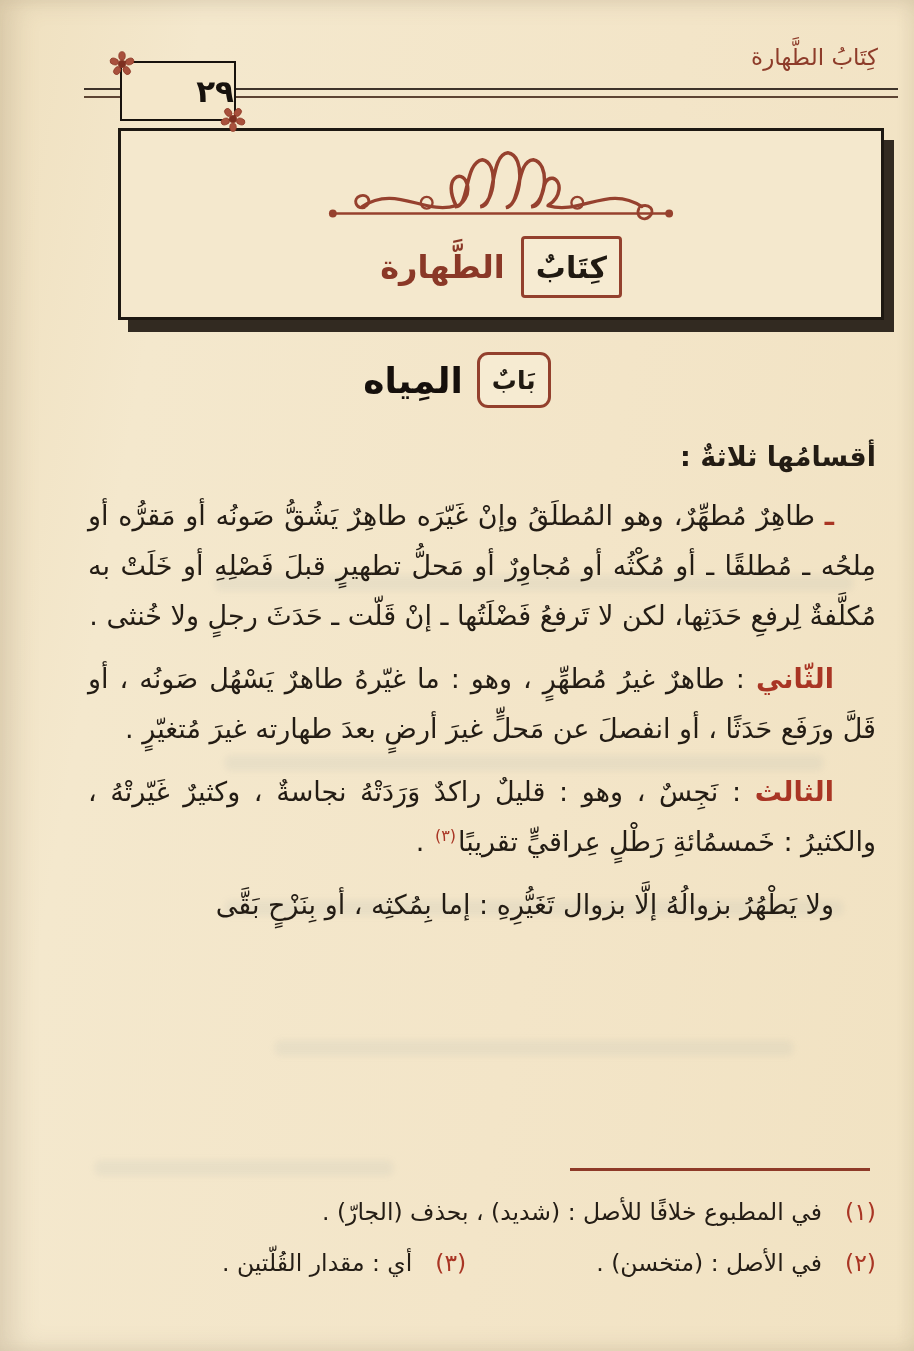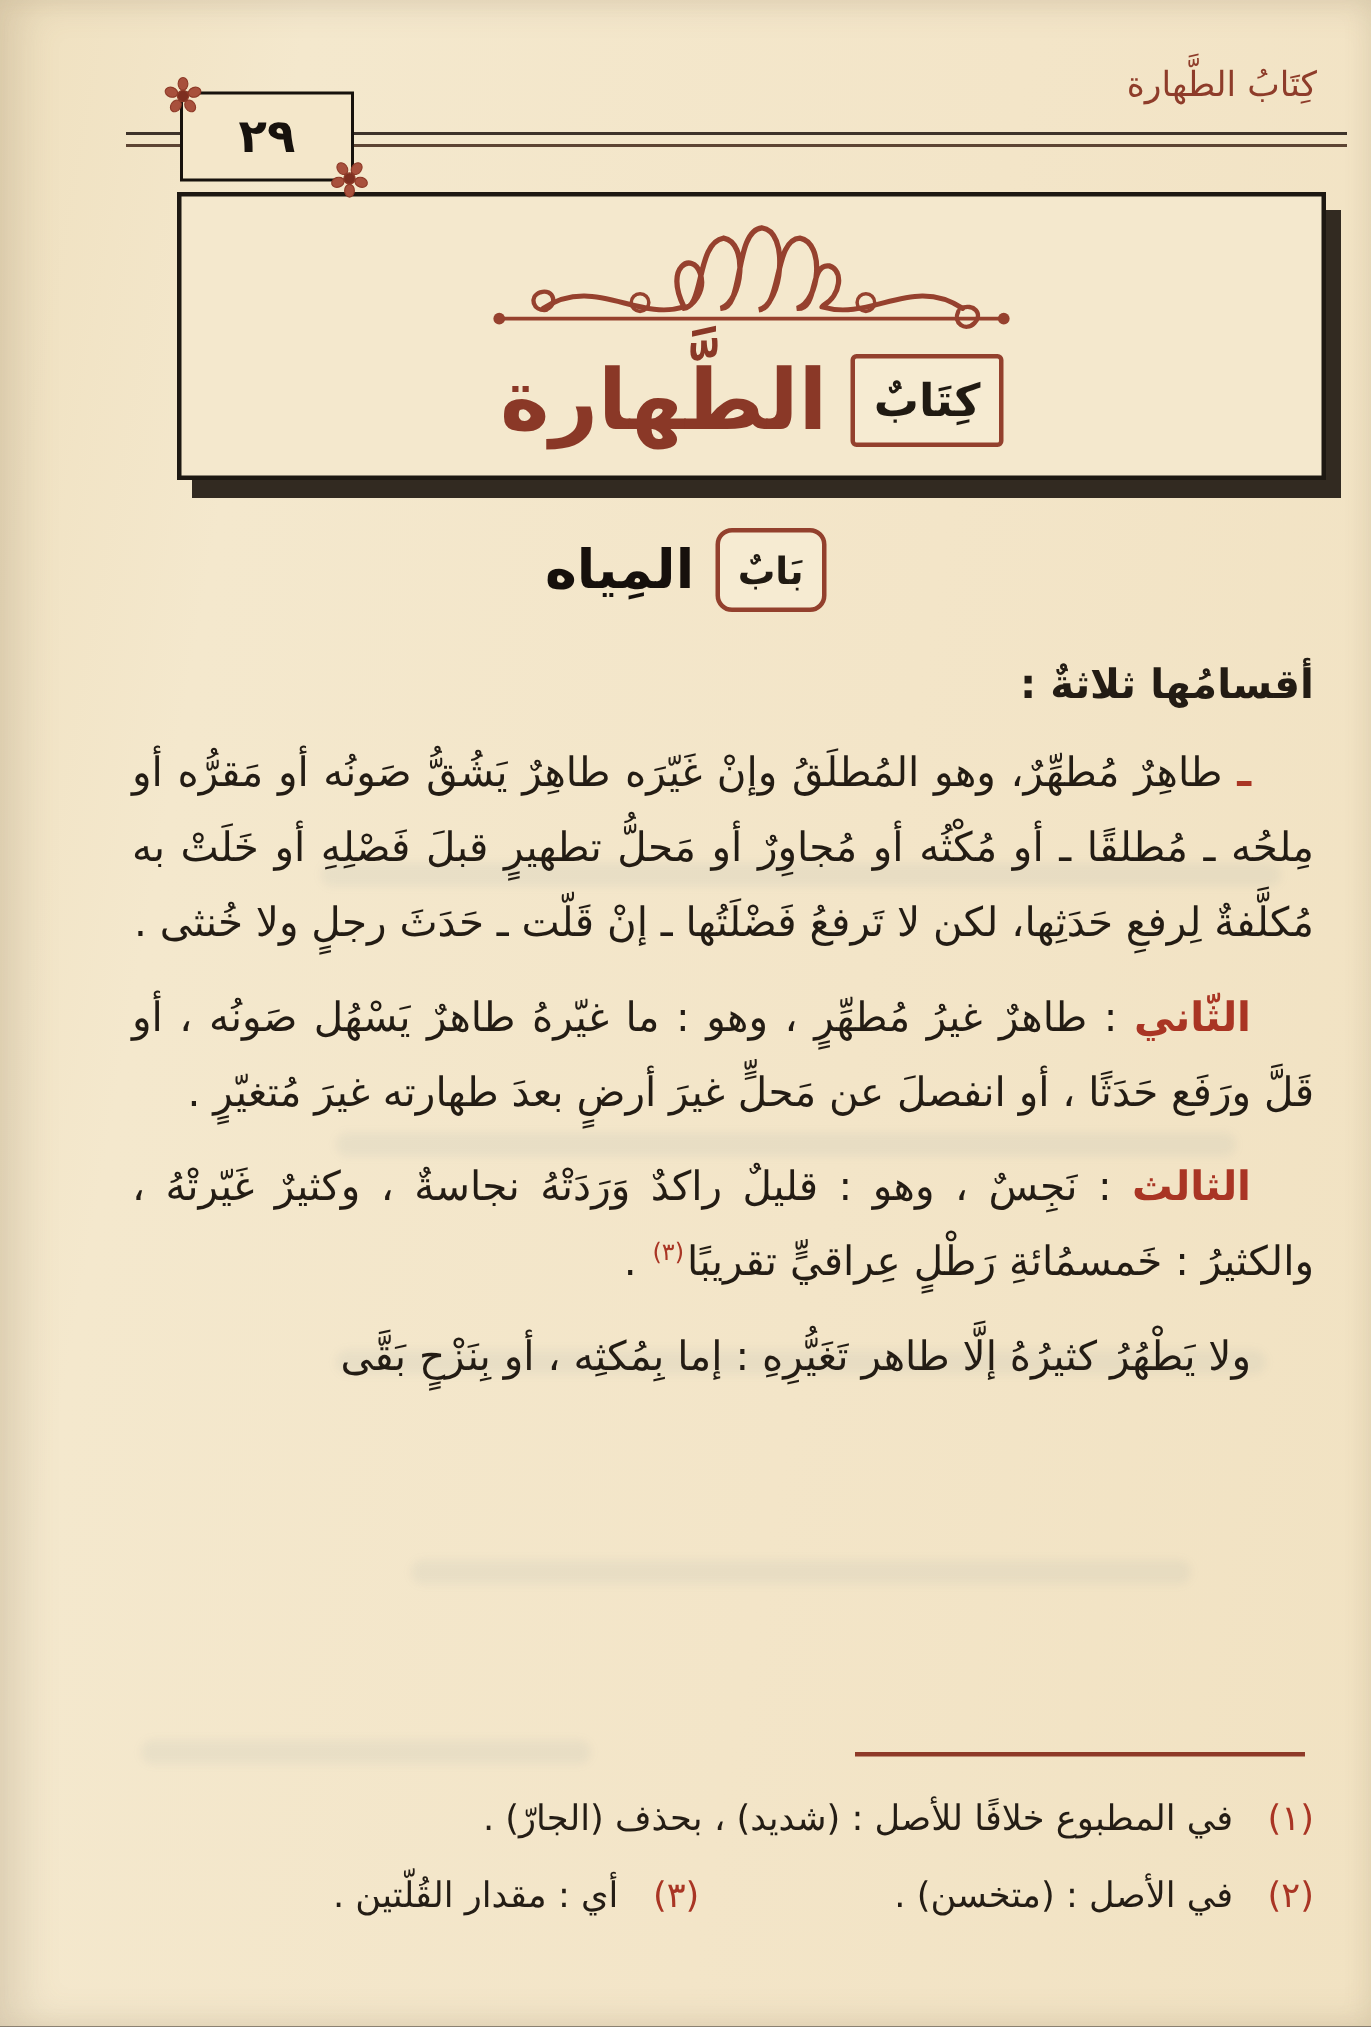--- a/index.html
+++ b/index.html
@@ -26,21 +26,21 @@
     position:absolute;top:44px;right:36px;
     color:#8e3c2a;font-size:23px;font-weight:normal;
   }
   .head-rule{
     position:absolute;top:88px;left:84px;right:16px;height:6px;
     border-top:2.5px solid #3e332a;border-bottom:2.5px solid #5d4433;
   }
   .pagenum-box{
     position:absolute;top:61px;left:120px;width:112px;height:56px;
     background:#f4e7ca;border:2.5px solid #17120d;z-index:3;
-    display:flex;align-items:center;justify-content:center;
+    display:flex;align-items:center;
     font-size:31px;font-weight:bold;color:#17120d;
   }
   .floret{position:absolute;width:30px;height:30px;}
   .floret.tl{top:-14px;left:-15px;}
   .floret.br{bottom:-15px;right:-14px;transform:rotate(180deg);}
 
   
   .title-box{
     position:absolute;top:128px;left:118px;width:760px;height:186px;
     background:#f4e8cd;border:3px solid #1d1812;
@@ -50,21 +50,21 @@
   }
   .ornament{width:352px;height:80px;display:block;}
   .title-row{display:flex;direction:rtl;align-items:center;gap:16px;}
   .word-box{
     display:inline-flex;align-items:center;justify-content:center;
     border:3.5px solid #93402d;border-radius:4px;
     background:#f6ebd2;color:#201a12;font-weight:bold;
     padding:2px 12px;
   }
   .kitab-box{font-size:30px;height:52px;}
-  .book-title{font-size:56px;font-weight:bold;color:#8a3827;}
+  .book-title{font-size:32px;font-weight:bold;color:#8a3827;}
 
   
   .bab-heading{
     position:absolute;top:352px;left:0;right:0;
     display:flex;direction:rtl;align-items:center;justify-content:center;gap:14px;
   }
   .bab-box{font-size:25px;height:46px;border-width:3px;border-radius:11px;justify-content:flex-end;}
   .section-title{font-size:36px;font-weight:bold;color:#16100c;}
 
   
@@ -169,21 +169,21 @@
   <div class="body-text">
     <p class="intro">أقسامُها ثلاثةٌ :</p>
 
     <p class="para"><span class="dash-bullet">ـ</span><span> طاهِرٌ مُطهِّرٌ، وهو المُطلَقُ وإنْ غَيّرَه طاهِرٌ يَشُقُّ صَونُه أو مَقرُّه أو مِلحُه ـ مُطلقًا ـ أو مُكْثُه أو مُجاوِرٌ أو مَحلُّ تطهيرٍ قبلَ فَصْلِهِ أو خَلَتْ به مُكلَّفةٌ لِرفعِ حَدَثِها، لكن لا تَرفعُ فَضْلَتُها ـ إنْ قَلّت ـ حَدَثَ رجلٍ ولا خُنثى .</span></p>
 
 
     <p class="para"><span class="red-label">الثّاني</span><span> : طاهرٌ غيرُ مُطهِّرٍ ، وهو : ما غيّرهُ طاهرٌ يَسْهُل صَونُه ، أو قَلَّ ورَفَع حَدَثًا ، أو انفصلَ عن مَحلٍّ غيرَ أرضٍ بعدَ طهارته غيرَ مُتغيّرٍ .</span></p>
 
     <p class="para"><span class="red-label">الثالث</span><span> : نَجِسٌ ، وهو : قليلٌ راكدٌ وَرَدَتْهُ نجاسةٌ ، وكثيرٌ غَيّرتْهُ ، والكثيرُ : خَمسمُائةِ رَطْلٍ عِراقيٍّ تقريبًا</span><span class="fnm">(٣)</span><span> .</span></p>
 
-    <p class="para">ولا يَطْهُرُ كثيرُهُ إلَّا طاهر تَغَيُّرِهِ : إما بِمُكثِه ، أو بِنَزْحٍ بَقَّى</p>
+    <p class="para">ولا يَطْهُرُ بزوالُهُ إلَّا بزوال تَغَيُّرِهِ : إما بِمُكثِه ، أو بِنَزْحٍ بَقَّى</p>
   </div>
 
   <div class="footnotes">
     <div class="fn-divider"></div>
 
     <div class="fn-line">
       <span class="fn-marker">(١)</span>
       <span class="fn-text">في المطبوع خلافًا للأصل : (شديد) ، بحذف (الجارّ) .</span>
     </div>
 

